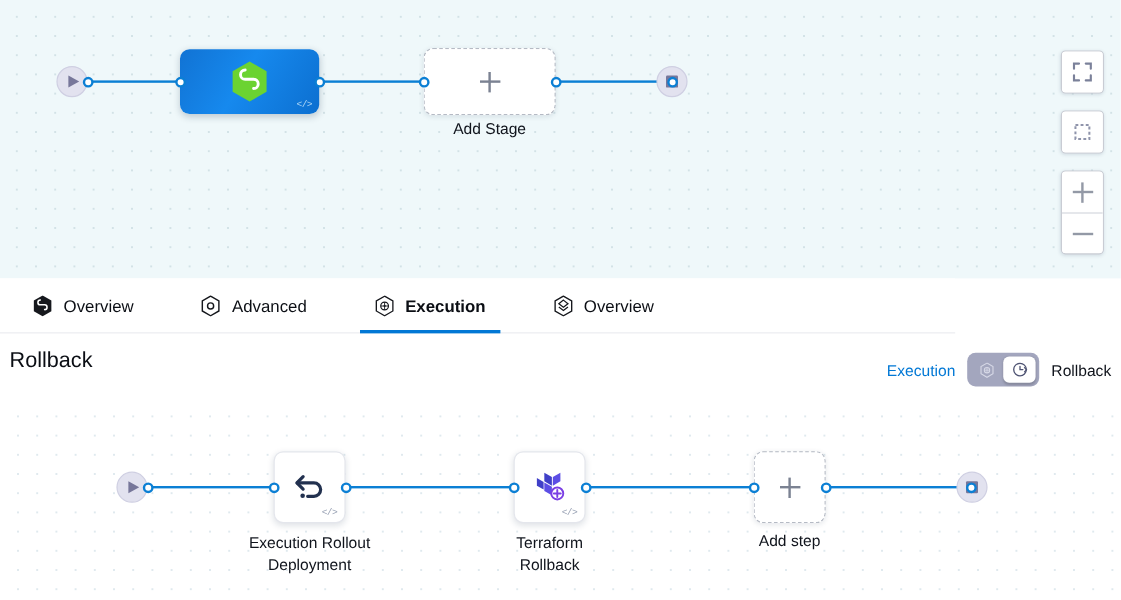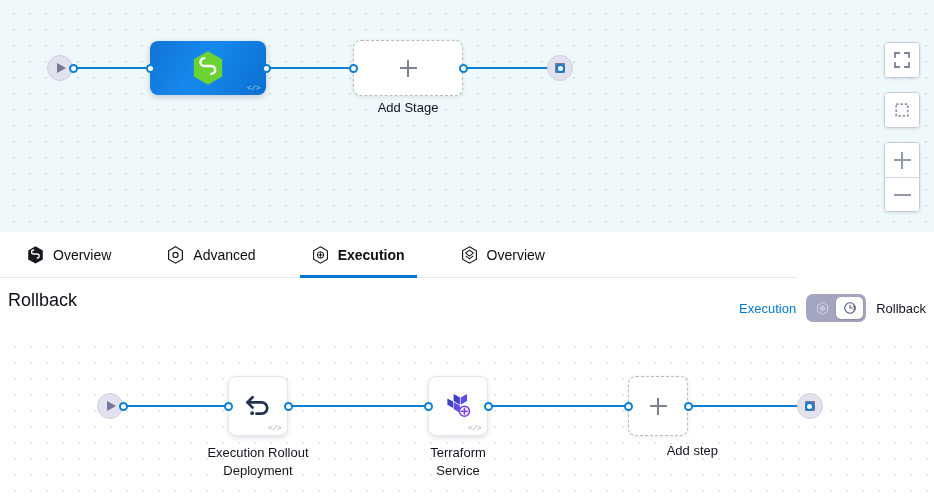--- a/index.html
+++ b/index.html
@@ -455,28 +455,28 @@
         <path d="M11.6 11.0 L17.9 14.6 L17.9 21.7 L11.6 18.1 Z" fill="#5c4ee5"></path>
         <path d="M5.4 7.4 L11.0 10.6 L11.0 17.0 L5.4 13.8 Z" fill="#4040c8"></path>
         <circle cx="22.4" cy="20.2" r="5.0" fill="#ffffff" stroke="#7b3fe4" stroke-width="1.6"></circle>
         <path d="M22.4 17.3 V23.1 M19.5 20.2 H25.3" stroke="#7b3fe4" stroke-width="1.6" stroke-linecap="round"></path>
       </svg>
       <span class="code-badge dark">&lt;/&gt;</span>
     </div>
     <div class="port" style="left:424px; top:67.5px;"></div>
     <div class="port" style="left:484px; top:67.5px;"></div>
     <div class="node-label" style="left:378px; top:110px; width:160px;">Terraform
-Service</div>
+Rollback</div>
 
     <div class="add-node" style="left:628px; top:42px; width:60px; height:60px;">
       <span class="plus"></span>
     </div>
     <div class="port" style="left:624px; top:67.5px;"></div>
     <div class="port" style="left:684px; top:67.5px;"></div>
-    <div class="node-label" style="left:598px; top:108px; width:120px;text-align:right;">Add step</div>
+    <div class="node-label" style="left:598px; top:108px; width:120px;">Add step</div>
 
     <div class="port" style="left:805px; top:67.5px;"></div>
     <div class="terminal stop" style="left:797px; top:59px;">
       <div class="sq"></div>
     </div>
   </div>
 
 </div>
 
 </body></html>

